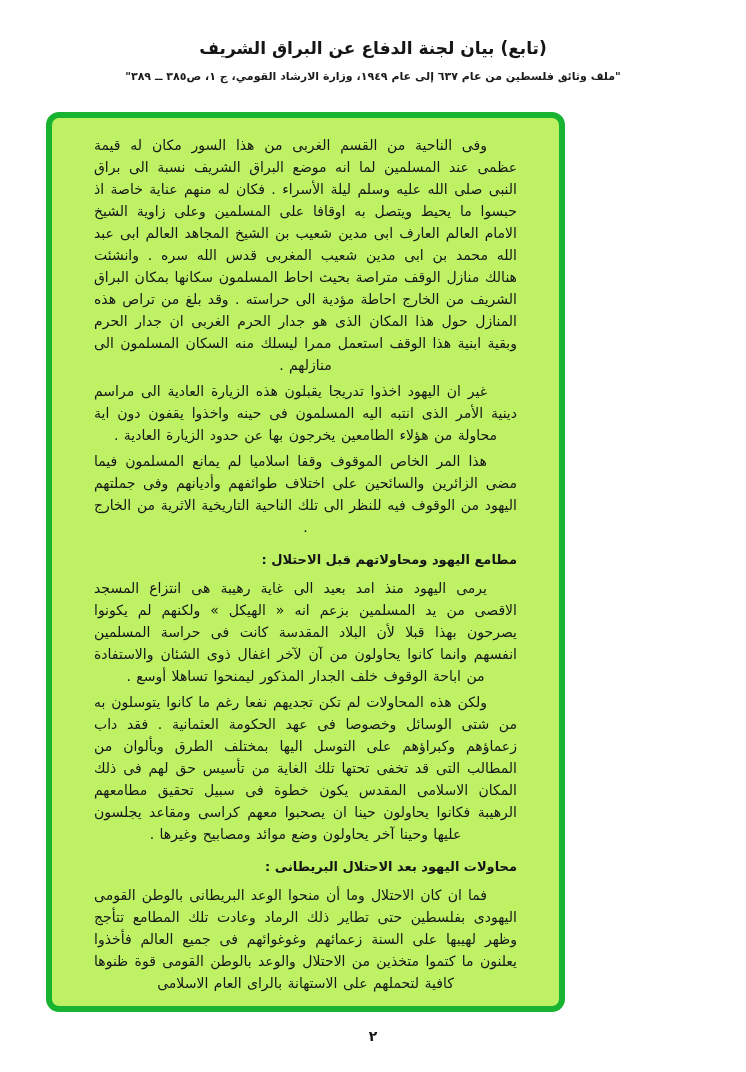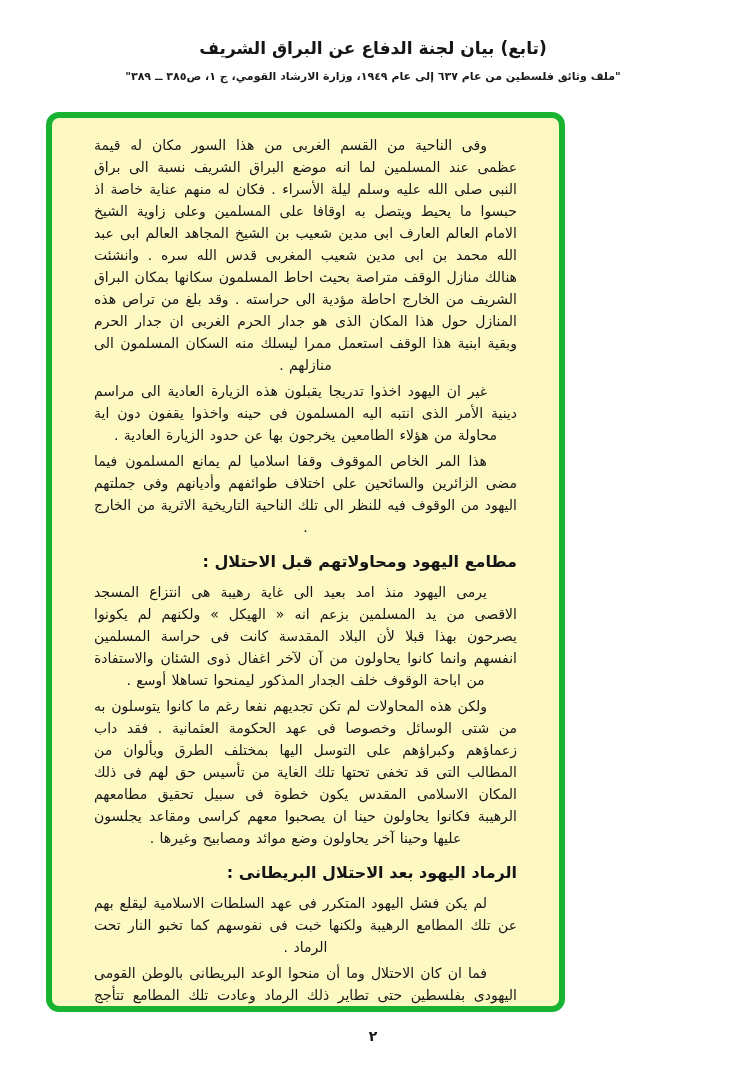--- a/index.html
+++ b/index.html
@@ -32,35 +32,35 @@
   .text-frame {
     position: absolute;
     left: 46px;
     top: 112px;
     width: 519px;
     height: 900px;
     border: 6px solid #17b331;
     border-radius: 13px;
     padding: 16px 42px 0 42px;
     overflow: hidden;
-    background: #fef9c3;
+    background: #bef264;
   }
   .para {
     direction: rtl;
     font-size: 14px;
     line-height: 22px;
     text-align: justify;
     text-align-last: center;
     text-indent: 30px;
     margin-bottom: 4px;
     word-spacing: 1px;
   }
   .heading {
     direction: rtl;
-    font-size: 16px;
+    font-size: 13px;
     font-weight: bold;
     margin: 14px 0 10px 0;
   }
   .page-number {
     position: absolute;
     left: 0;
     right: 0;
     top: 1028px;
     text-align: center;
     font-size: 14px;
@@ -75,18 +75,17 @@
   <div class="doc-subtitle">"ملف وثائق فلسطين من عام ٦٣٧ إلى عام ١٩٤٩، وزارة الارشاد القومي، ج ١، ص٣٨٥ ــ ٣٨٩"</div>
 </div>
 
 <div class="text-frame" style="border-color: rgb(23, 179, 49);">
   <p class="para">وفى الناحية من القسم الغربى من هذا السور مكان له قيمة عظمى عند المسلمين لما انه موضع البراق الشريف نسبة الى براق النبى صلى الله عليه وسلم ليلة الأسراء . فكان له منهم عناية خاصة اذ حبسوا ما يحيط ويتصل به اوقافا على المسلمين وعلى زاوية الشيخ الامام العالم العارف ابى مدين شعيب بن الشيخ المجاهد العالم ابى عبد الله محمد بن ابى مدين شعيب المغربى قدس الله سره . وانشئت هنالك منازل الوقف متراصة بحيث احاط المسلمون سكانها بمكان البراق الشريف من الخارج احاطة مؤدية الى حراسته . وقد بلغ من تراص هذه المنازل حول هذا المكان الذى هو جدار الحرم الغربى ان جدار الحرم وبقية ابنية هذا الوقف استعمل ممرا ليسلك منه السكان المسلمون الى منازلهم .</p>
   <p class="para">غير ان اليهود اخذوا تدريجا يقبلون هذه الزيارة العادية الى مراسم دينية الأمر الذى انتبه اليه المسلمون فى حينه واخذوا يقفون دون اية محاولة من هؤلاء الطامعين يخرجون بها عن حدود الزيارة العادية .</p>
   <p class="para">هذا المر الخاص الموقوف وقفا اسلاميا لم يمانع المسلمون فيما مضى الزائرين والسائحين على اختلاف طوائفهم وأديانهم وفى جملتهم اليهود من الوقوف فيه للنظر الى تلك الناحية التاريخية الاثرية من الخارج .</p>
   <h3 class="heading">مطامع اليهود ومحاولاتهم قبل الاحتلال :</h3>
   <p class="para">يرمى اليهود منذ امد بعيد الى غاية رهيبة هى انتزاع المسجد الاقصى من يد المسلمين بزعم انه « الهيكل » ولكنهم لم يكونوا يصرحون بهذا قبلا لأن البلاد المقدسة كانت فى حراسة المسلمين انفسهم وانما كانوا يحاولون من آن لآخر اغفال ذوى الشئان والاستفادة من اباحة الوقوف خلف الجدار المذكور ليمنحوا تساهلا أوسع .</p>
   <p class="para">ولكن هذه المحاولات لم تكن تجديهم نفعا رغم ما كانوا يتوسلون به من شتى الوسائل وخصوصا فى عهد الحكومة العثمانية . فقد داب زعماؤهم وكبراؤهم على التوسل اليها بمختلف الطرق وبألوان من المطالب التى قد تخفى تحتها تلك الغاية من تأسيس حق لهم فى ذلك المكان الاسلامى المقدس يكون خطوة فى سبيل تحقيق مطامعهم الرهيبة فكانوا يحاولون حينا ان يصحبوا معهم كراسى ومقاعد يجلسون عليها وحينا آخر يحاولون وضع موائد ومصابيح وغيرها .</p>
-  <h3 class="heading">الرماد اليهود بعد الاحتلال البريطانى :</h3>
-  <p class="para">لم يكن فشل اليهود المتكرر فى عهد السلطات الاسلامية ليقلع بهم عن تلك المطامع الرهيبة ولكنها خبت فى نفوسهم كما تخبو النار تحت الرماد .</p>
+  <h3 class="heading">محاولات اليهود بعد الاحتلال البريطانى :</h3>
   <p class="para">فما ان كان الاحتلال وما أن منحوا الوعد البريطانى بالوطن القومى اليهودى بفلسطين حتى تطاير ذلك الرماد وعادت تلك المطامع تتأجج وظهر لهيبها على السنة زعمائهم وغوغوائهم فى جميع العالم فأخذوا يعلنون ما كتموا متخذين من الاحتلال والوعد بالوطن القومى قوة ظنوها كافية لتحملهم على الاستهانة بالراى العام الاسلامى</p>
 </div>
 
 <div class="page-number">٢</div>
 
 </body></html>

